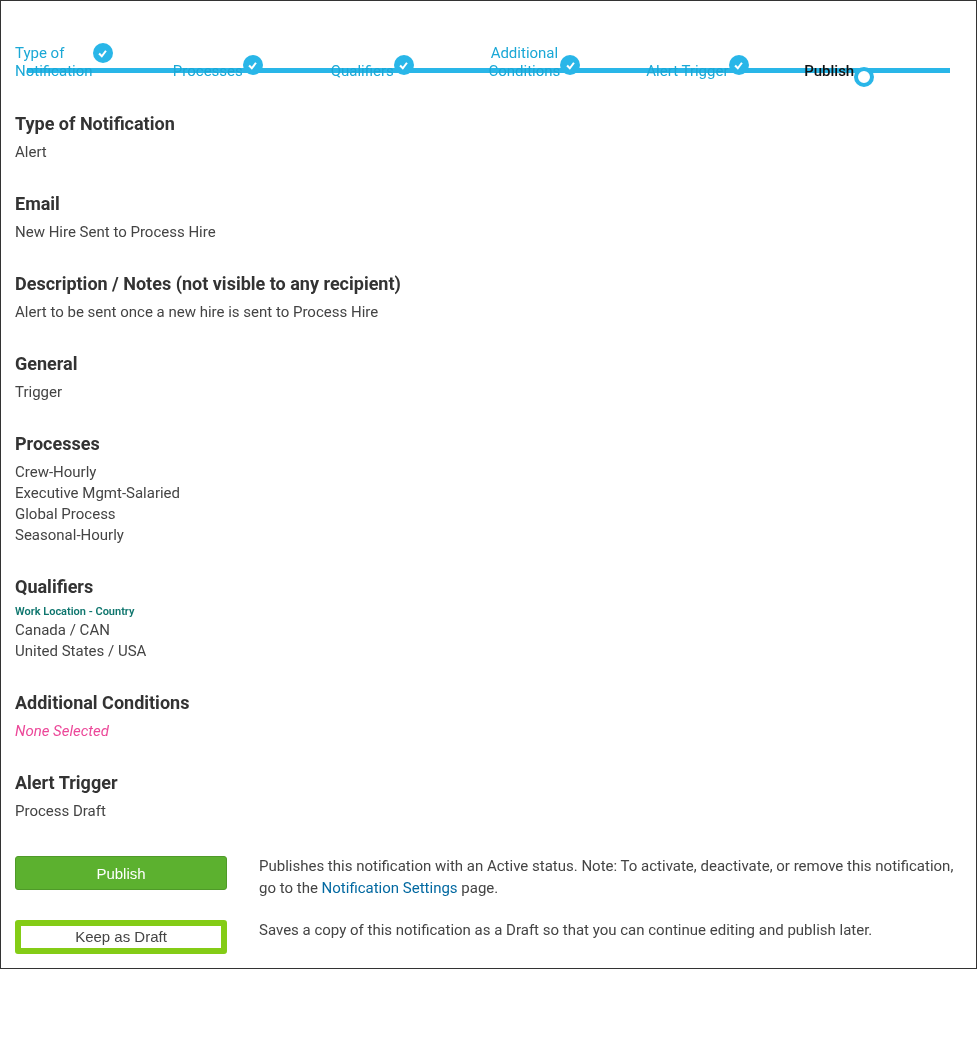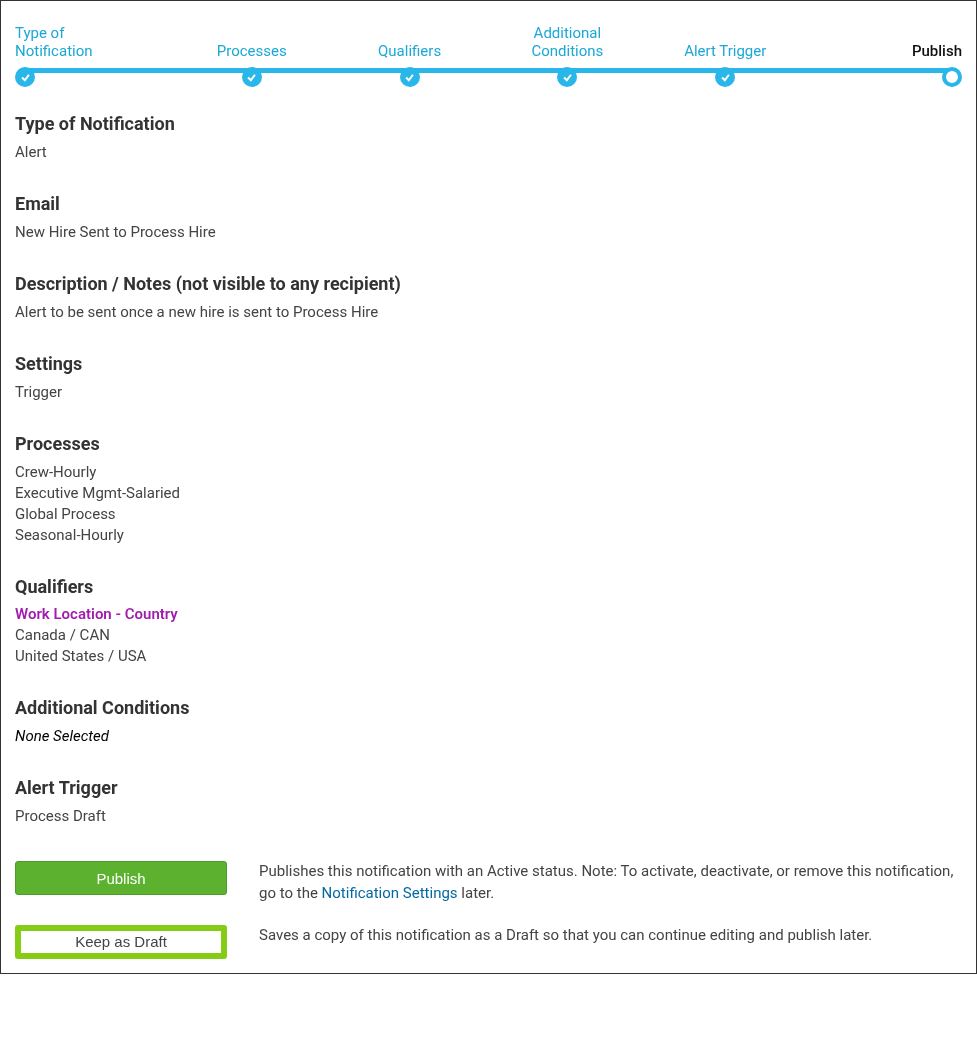--- a/index.html
+++ b/index.html
@@ -33,21 +33,20 @@
   .steps {
     display: flex;
     justify-content: space-between;
     align-items: flex-end;
     position: relative;
     z-index: 1;
     height: 100%;
   }
   .step {
     display: flex;
-    flex-direction: column;
     align-items: center;
     text-align: center;
     color: #1ba8d6;
     font-size: 15px;
     line-height: 1.25;
     cursor: pointer;
     flex: 1;
     min-width: 0;
   }
   .step:first-child { align-items: flex-start; text-align: left; }
@@ -75,25 +74,25 @@
     font-size: 18px;
     font-weight: 700;
     color: #333;
     margin-bottom: 8px;
   }
   .section-value {
     font-size: 15px;
     color: #444;
     line-height: 1.4;
   }
-  .section-value.italic { font-style: italic; color:#000000; }
+  .section-value.italic { font-style: italic; color:#ec4899; }
   .sub-label {
-    font-size: 15px;
+    font-size: 11px;
     font-weight: 600;
-    color: #a21caf;
+    color: #0f766e;
     margin-bottom: 2px;
   }
   .list-line { line-height: 1.4; }
 
   
   .actions { margin-top: 24px; }
   .action-row {
     display: flex;
     align-items: flex-start;
     gap: 32px;
@@ -197,21 +196,21 @@
     <h2>Email</h2>
     <div class="section-value">New Hire Sent to Process Hire</div>
   </div>
 
   <div class="section">
     <h2>Description / Notes (not visible to any recipient)</h2>
     <div class="section-value">Alert to be sent once a new hire is sent to Process Hire</div>
   </div>
 
   <div class="section">
-    <h2>Settings</h2>
+    <h2>General</h2>
     <div class="section-value">Trigger</div>
   </div>
 
   <div class="section">
     <h2>Processes</h2>
     <div class="section-value" id="processes-list">
         <div class="list-line">Crew-Hourly</div>
         <div class="list-line">Executive Mgmt-Salaried</div>
         <div class="list-line">Global Process</div>
         <div class="list-line">Seasonal-Hourly</div>
@@ -234,21 +233,21 @@
 
   <div class="section" style="margin-bottom:34px;">
     <h2>Alert Trigger</h2>
     <div class="section-value">Process Draft</div>
   </div>
 
   <div class="actions">
     <div class="action-row">
       <button class="btn btn-publish">Publish</button>
       <div class="action-desc">
-        <span>Publishes this notification with an Active status. Note: To activate, deactivate, or remove this notification, go to the </span><a>Notification Settings</a><span> later.</span>
+        <span>Publishes this notification with an Active status. Note: To activate, deactivate, or remove this notification, go to the </span><a>Notification Settings</a><span> page.</span>
       </div>
     </div>
     <div class="action-row" style="margin-bottom:0;">
       <button class="btn btn-draft">Keep as Draft</button>
       <div class="action-desc">Saves a copy of this notification as a Draft so that you can continue editing and publish later.</div>
     </div>
   </div>
 
 </div>
 

